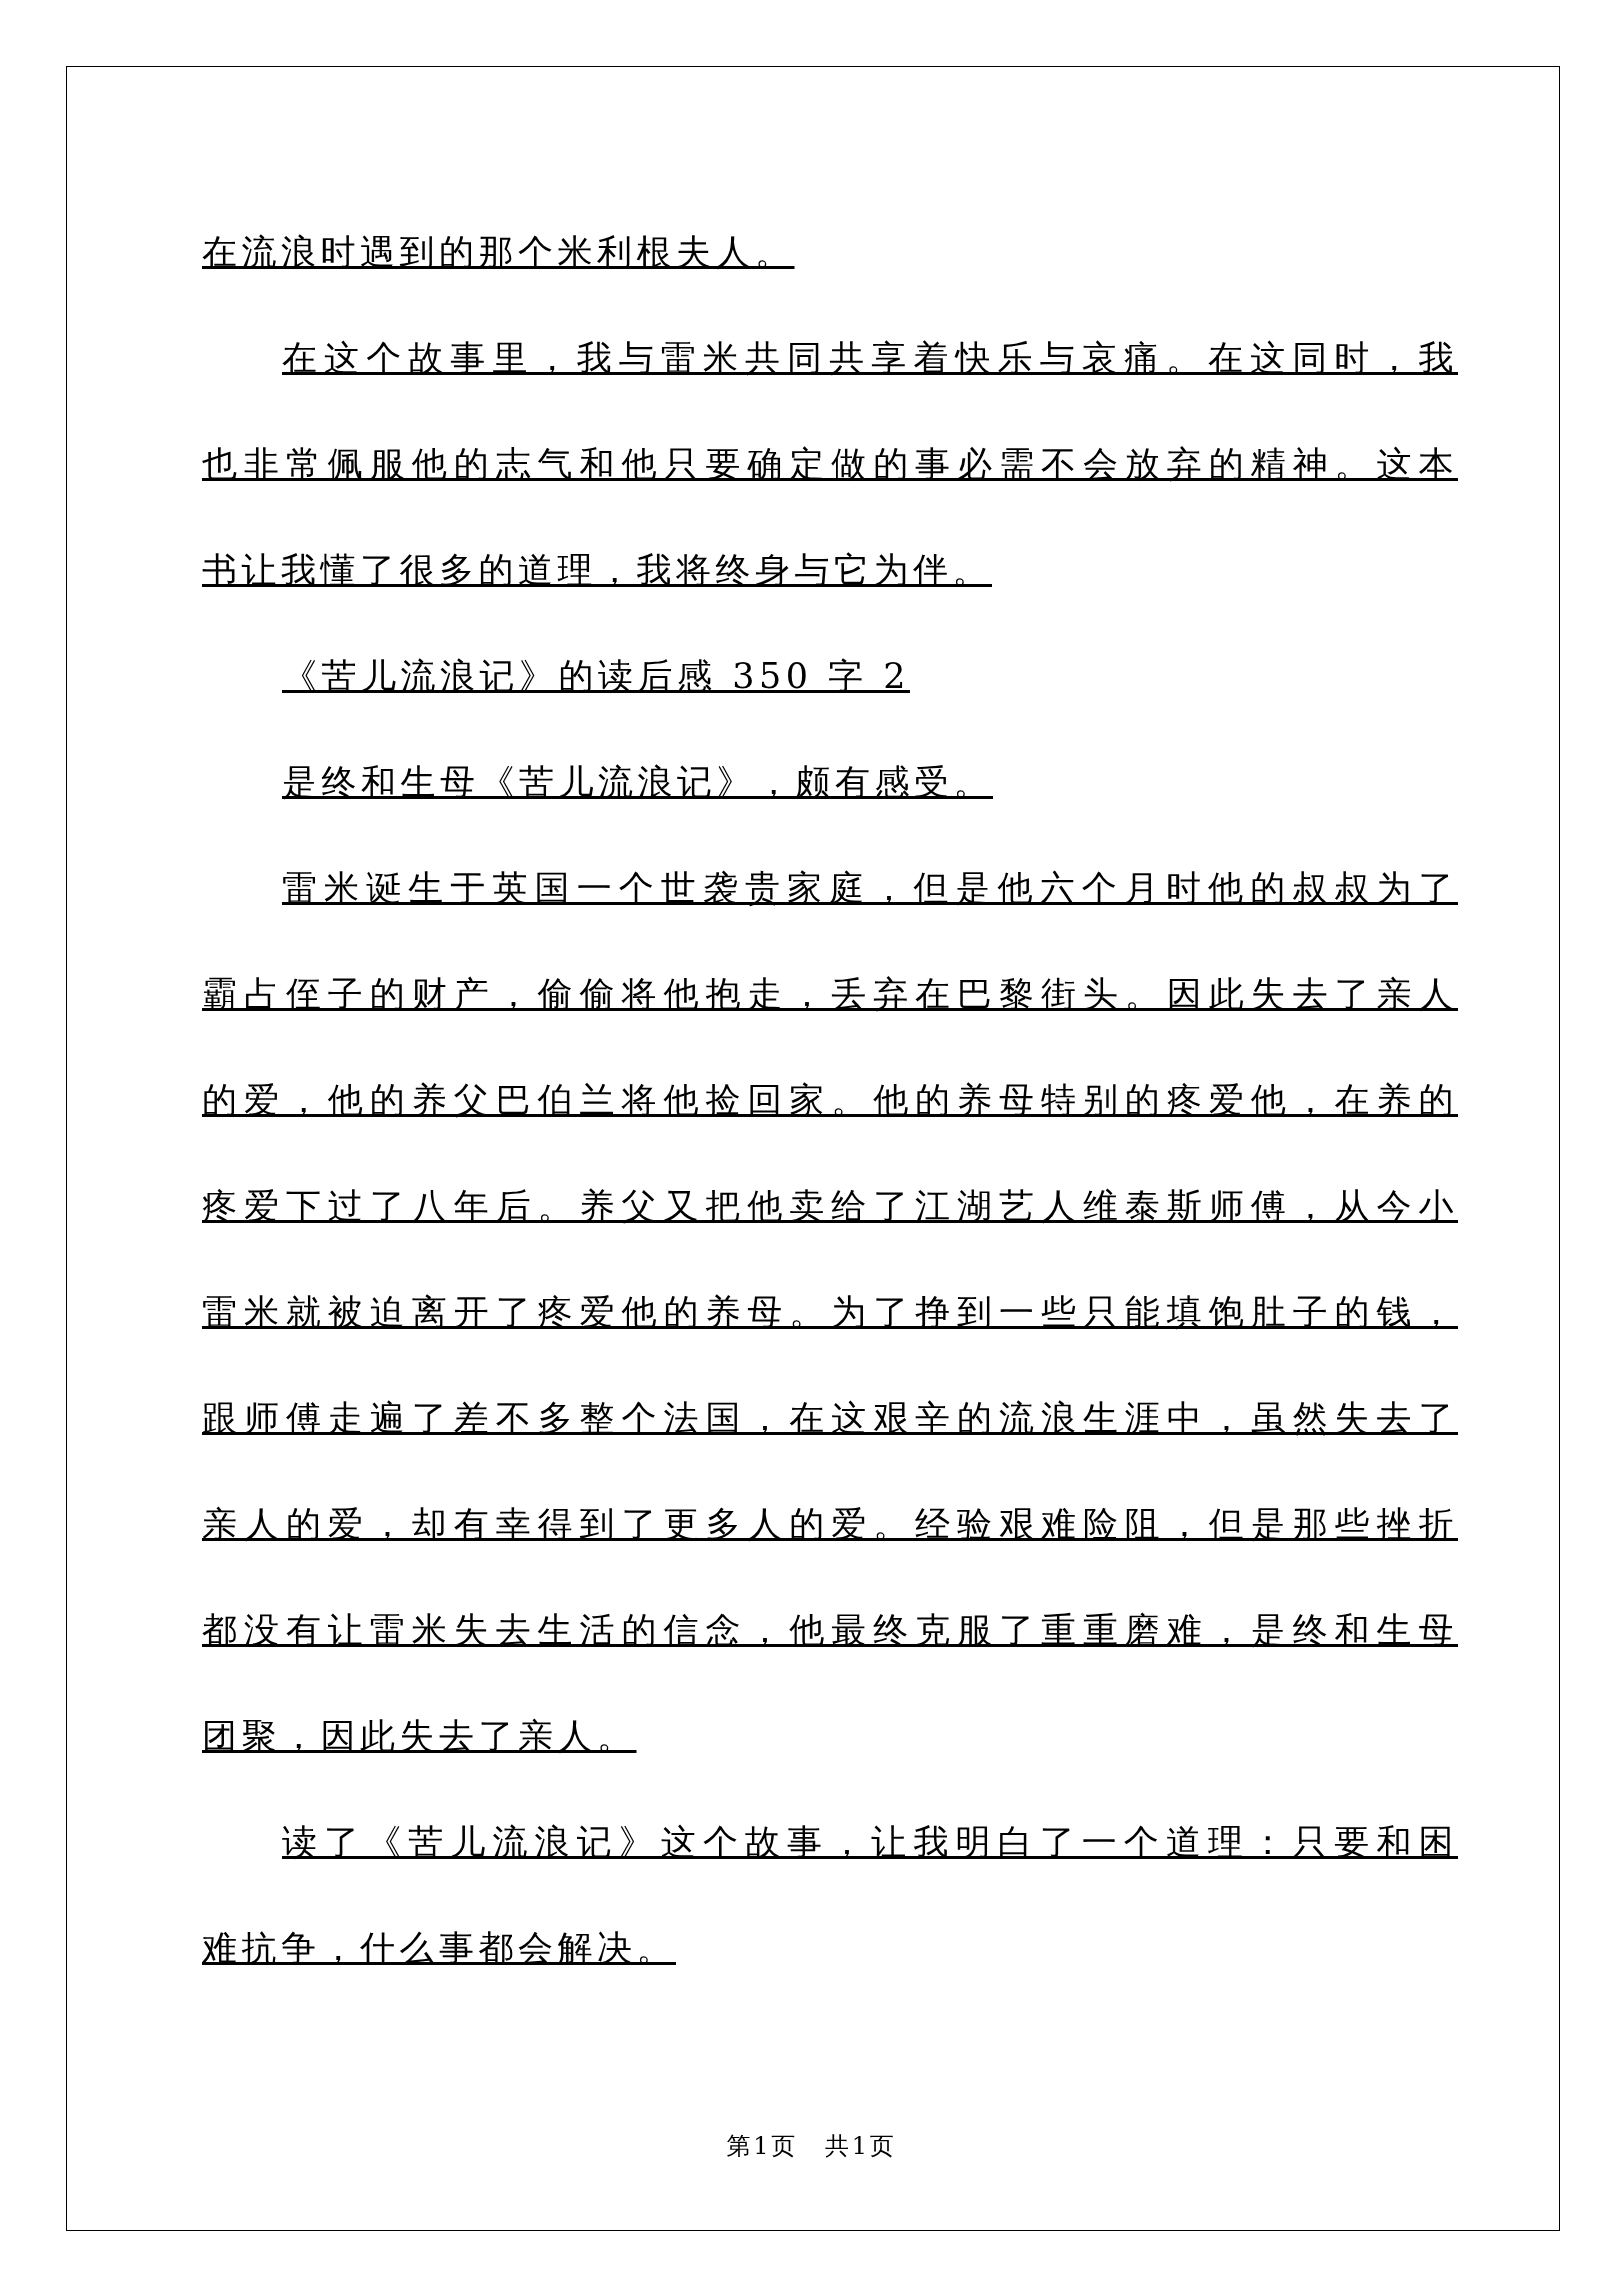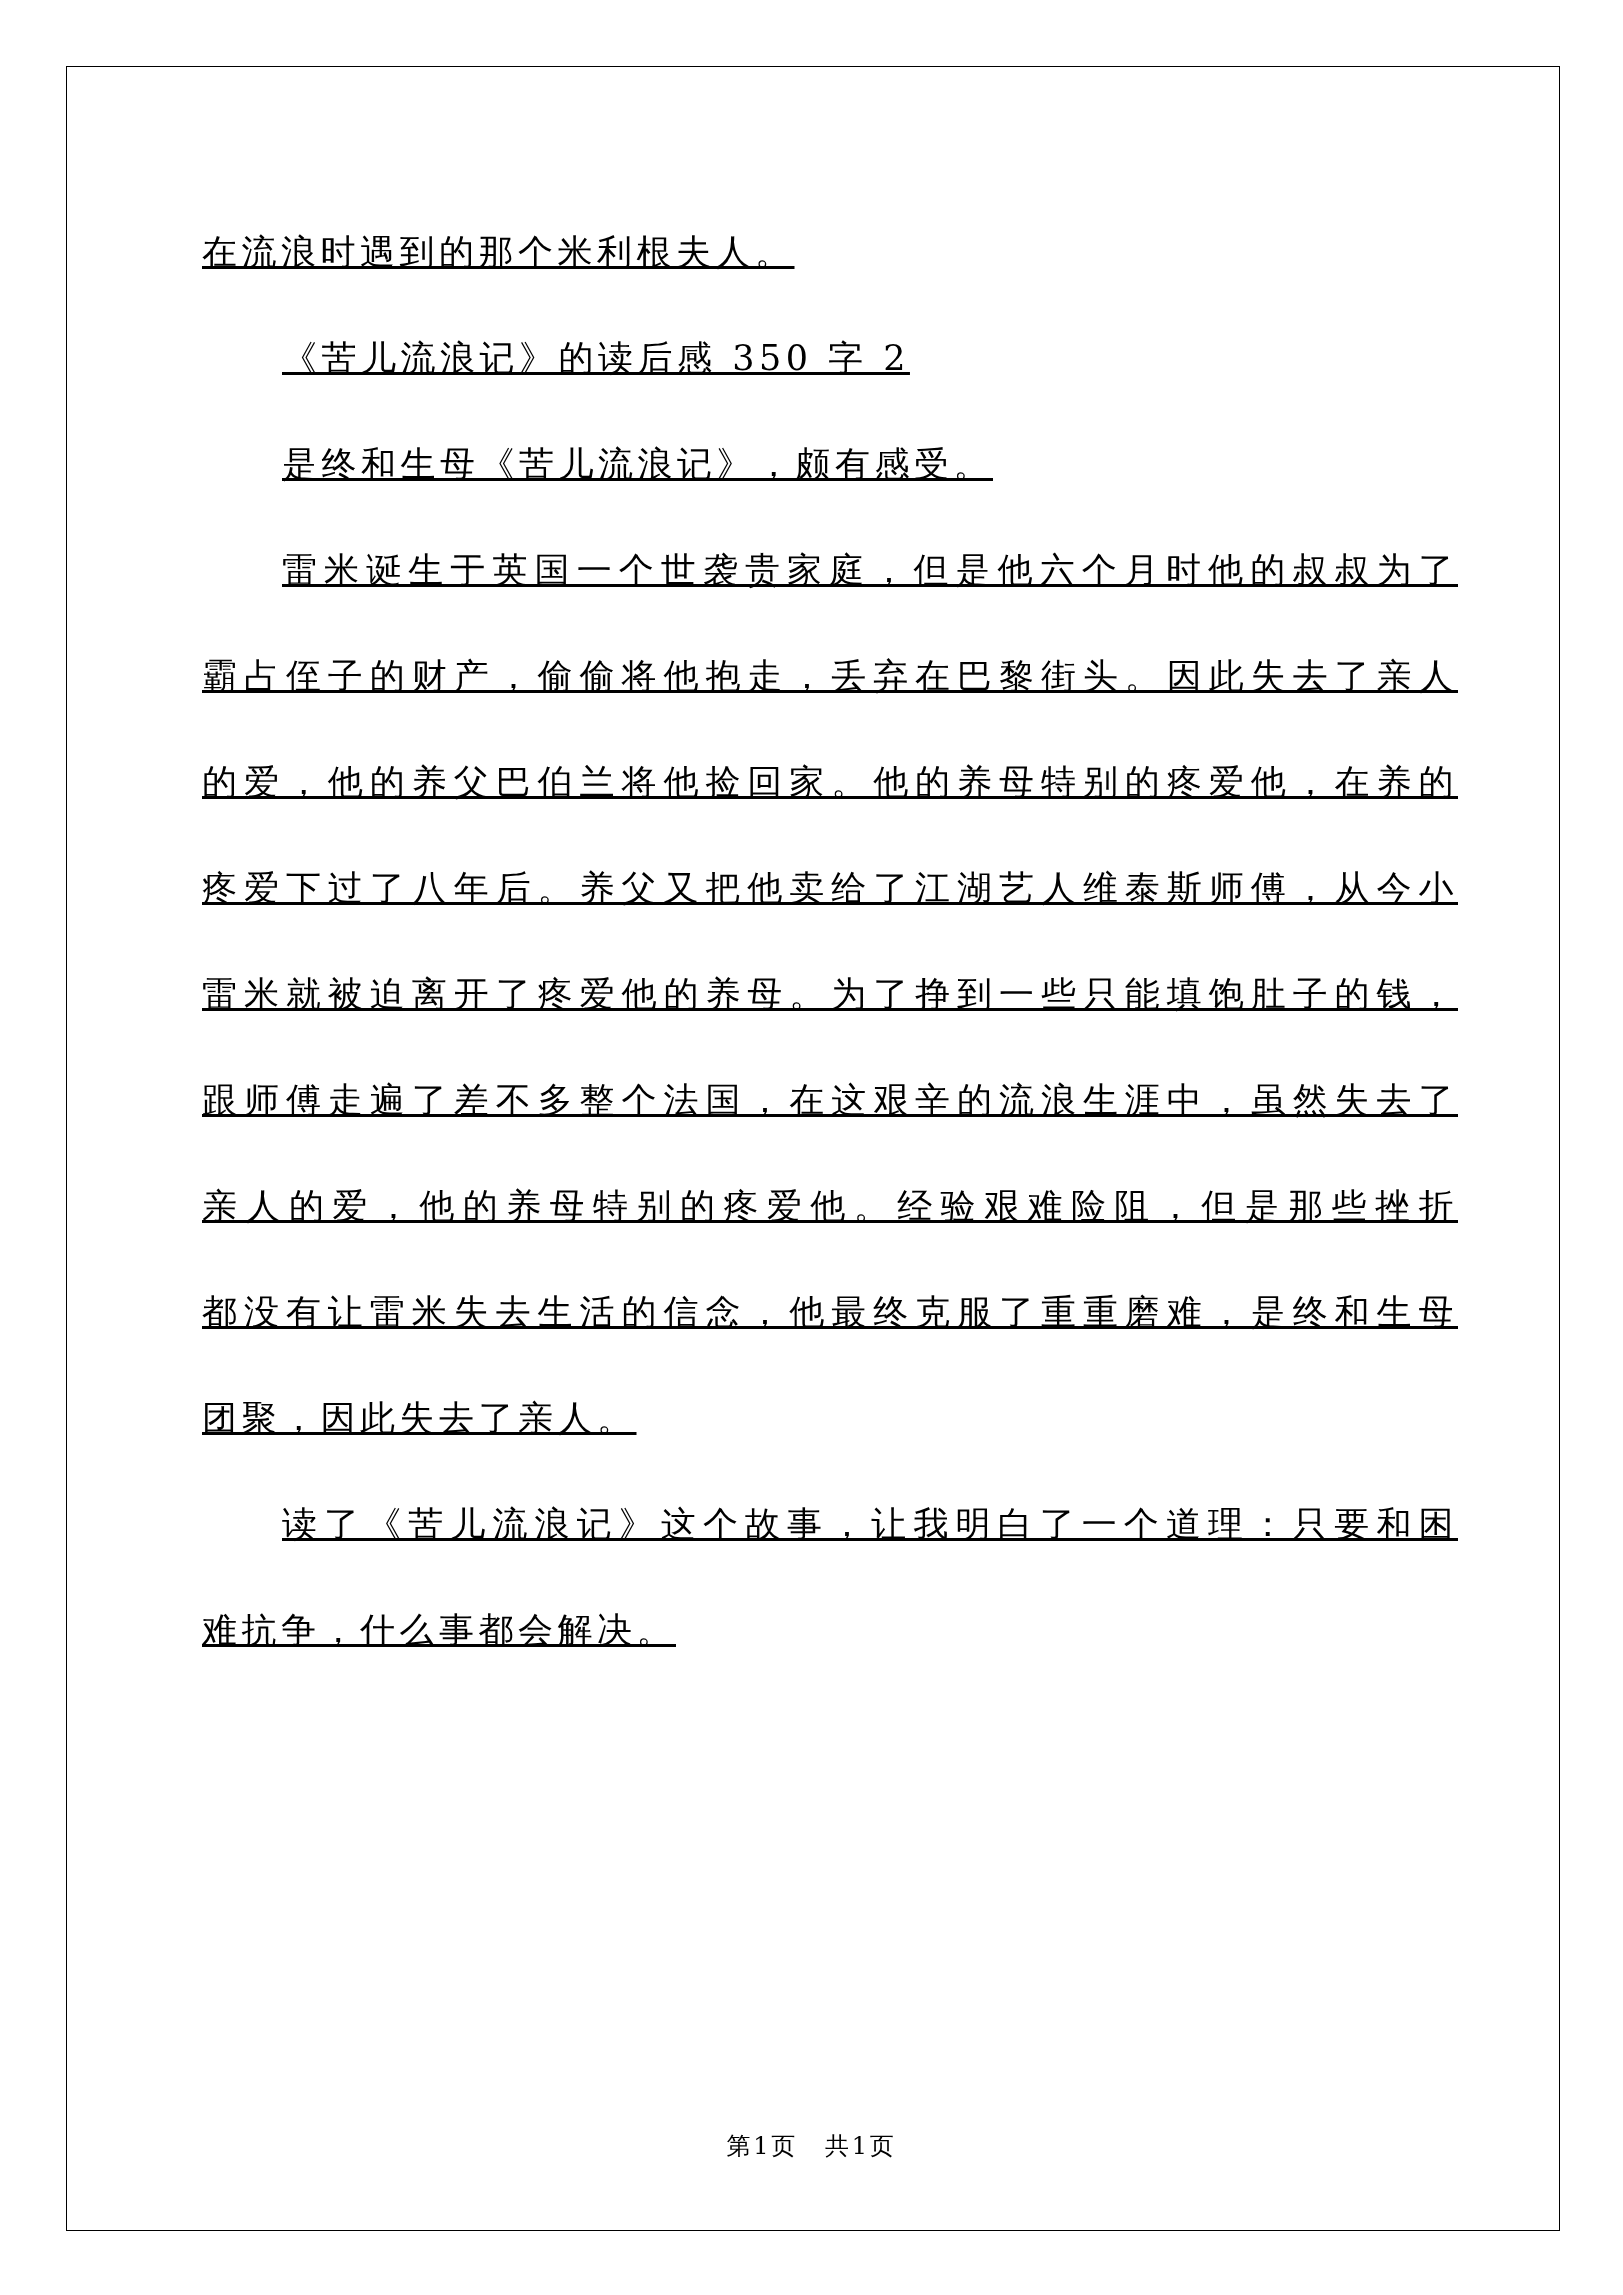--- a/index.html
+++ b/index.html
@@ -71,37 +71,42 @@
 <body>
 
 <div class="page-frame"></div>
 
 <div class="text-block">
 
   <div class="paragraph">
     <div class="line">在流浪时遇到的那个米利根夫人。</div>
   </div>
 
+  <div class="paragraph">
+    <div class="line first fill">在这个故事里，我与雷米共同共享着快乐与哀痛。在这同时，我</div>
+    <div class="line fill">也非常佩服他的志气和他只要确定做的事必需不会放弃的精神。这本</div>
+    <div class="line">书让我懂了很多的道理，我将终身与它为伴。</div>
+  </div>
 
   <div class="paragraph">
     <div class="line first">《苦儿流浪记》的读后感 350 字 2</div>
   </div>
 
   <div class="paragraph">
     <div class="line first">是终和生母《苦儿流浪记》，颇有感受。</div>
   </div>
 
   <div class="paragraph">
     <div class="line first fill">雷米诞生于英国一个世袭贵家庭，但是他六个月时他的叔叔为了</div>
     <div class="line fill">霸占侄子的财产，偷偷将他抱走，丢弃在巴黎街头。因此失去了亲人</div>
     <div class="line fill">的爱，他的养父巴伯兰将他捡回家。他的养母特别的疼爱他，在养的</div>
     <div class="line fill">疼爱下过了八年后。养父又把他卖给了江湖艺人维泰斯师傅，从今小</div>
     <div class="line fill">雷米就被迫离开了疼爱他的养母。为了挣到一些只能填饱肚子的钱，</div>
     <div class="line fill">跟师傅走遍了差不多整个法国，在这艰辛的流浪生涯中，虽然失去了</div>
-    <div class="line fill">亲人的爱，他的养母特别的疼爱他。经验艰难险阻，但是那些挫折</div>
+    <div class="line fill">亲人的爱，却有幸得到了更多人的爱。经验艰难险阻，但是那些挫折</div>
     <div class="line fill">都没有让雷米失去生活的信念，他最终克服了重重磨难，是终和生母</div>
     <div class="line">团聚，因此失去了亲人。</div>
   </div>
 
   <div class="paragraph">
     <div class="line first fill">读了《苦儿流浪记》这个故事，让我明白了一个道理：只要和困</div>
     <div class="line">难抗争，什么事都会解决。</div>
   </div>
 
 </div>

